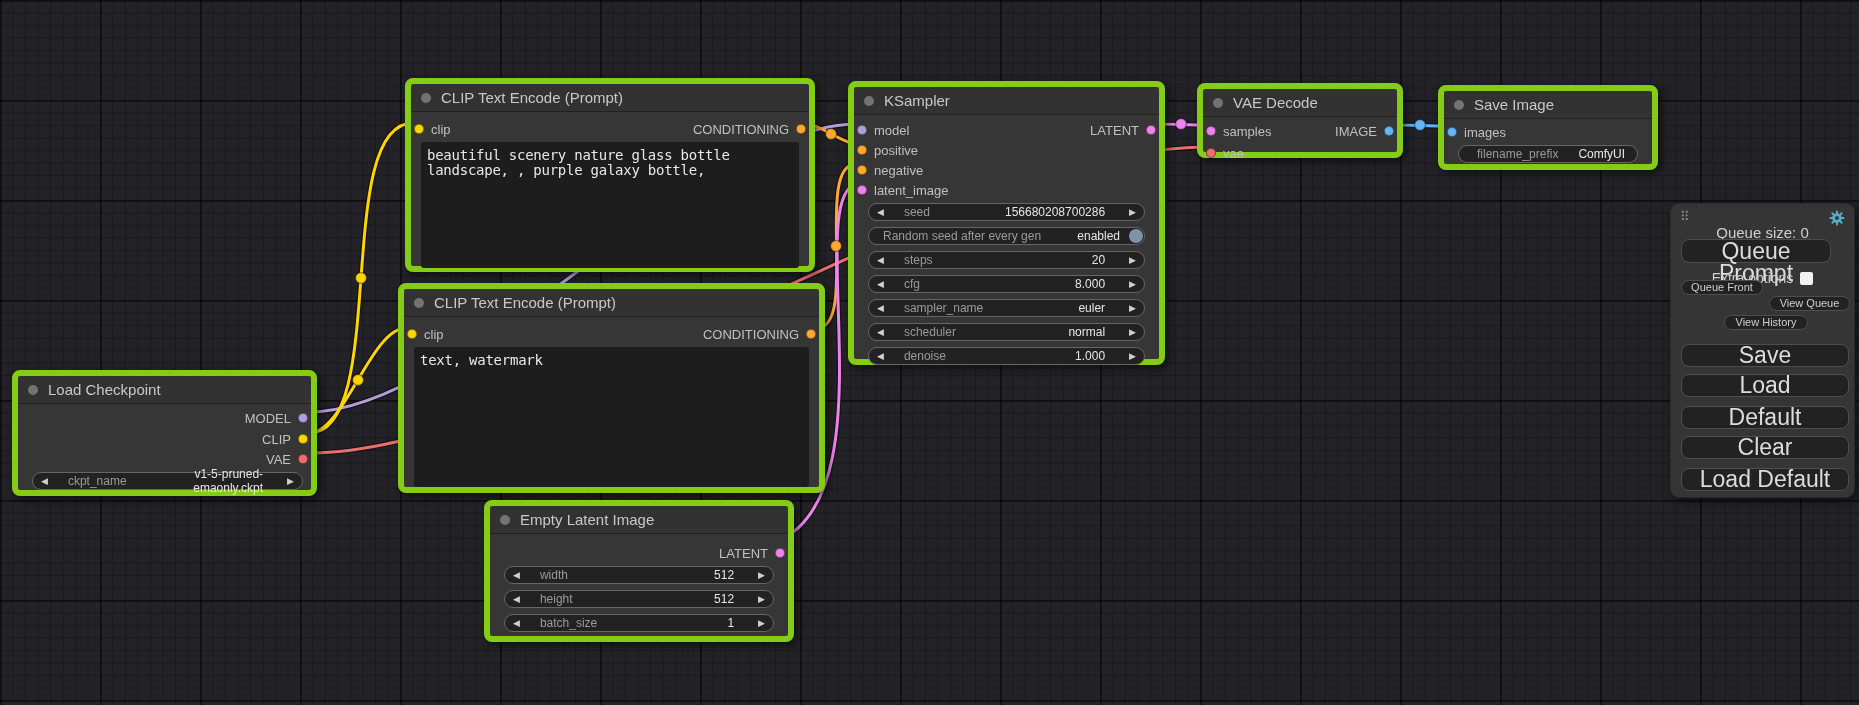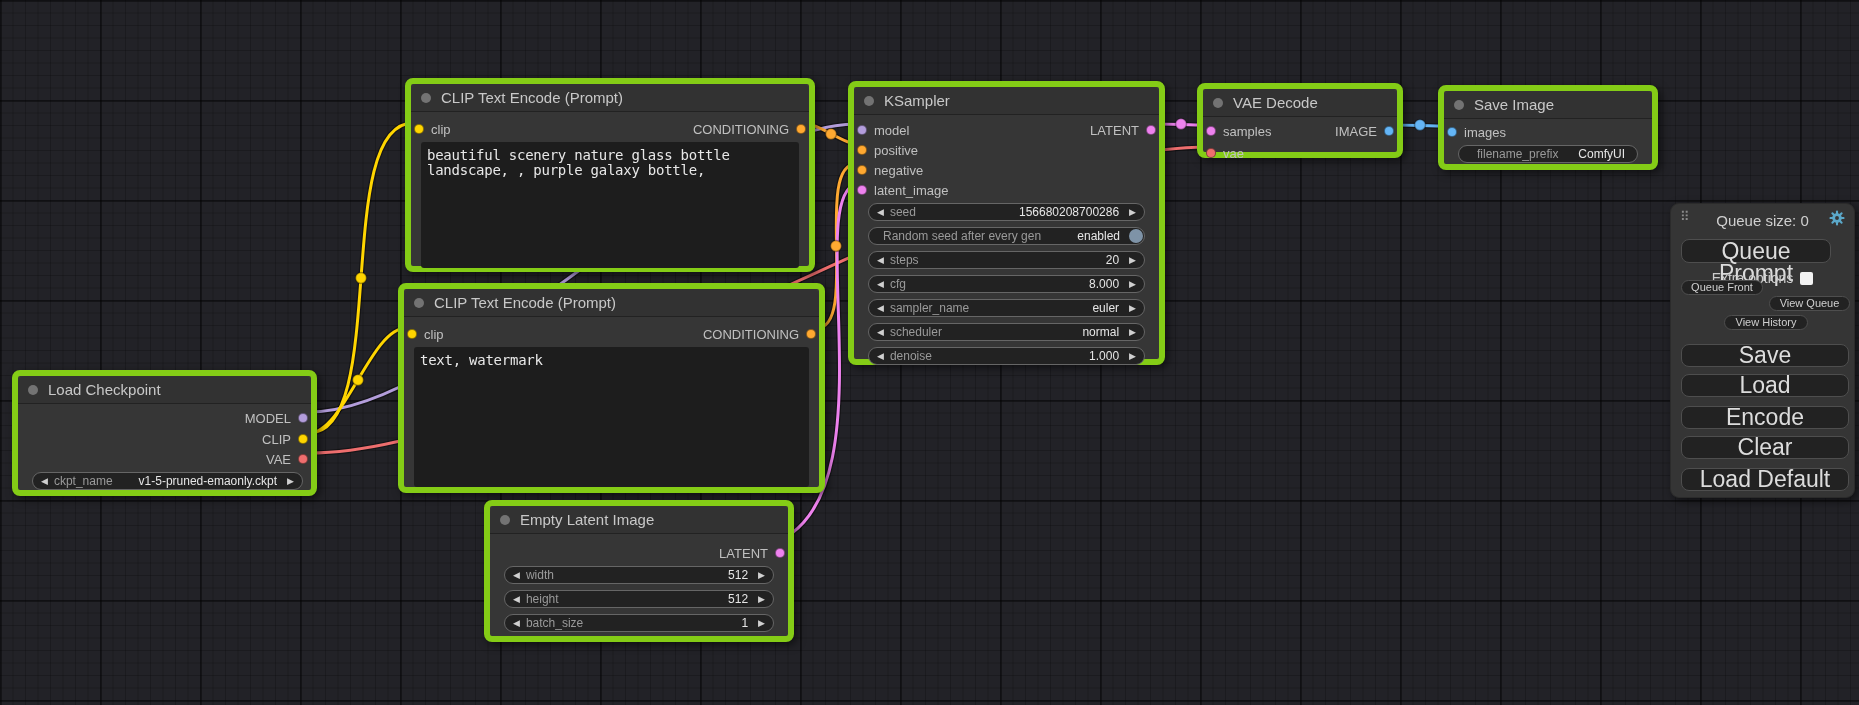--- a/index.html
+++ b/index.html
@@ -38,21 +38,21 @@
           font-size:13px; color:#c0c0c0; white-space:nowrap; }
   .slot.in  { left:3px; }
   .slot.out { right:3px; flex-direction:row-reverse; }
   .dot { width:10px; height:10px; border-radius:50%; border:1px solid rgba(0,0,0,.45); flex:0 0 10px; }
   .dot-model{background:#b39ddb} .dot-clip{background:#ffd500} .dot-vae{background:#ee6e6e}
   .dot-cond{background:#ffa931} .dot-latent{background:#ee82ee} .dot-image{background:#64b5f6}
 
   .pill {
     position:absolute; left:14px; right:14px; height:18px;
     background:#222; border:1px solid #666; border-radius:10px;
-    display:flex; align-items:center; font-size:12px; padding:0 8px; gap:6px;
+    display:flex; align-items:center; font-size:12px; padding:0 8px; gap:20px;
     color:#9a9a9a;
   }
   .pill .arr { color:#d0d0d0; font-size:9px; line-height:16px; flex:0 0 auto; }
   .pill .wlabel { color:#9a9a9a; flex:0 0 auto; }
   .pill .wvalue { color:#e6e6e6; flex:1 1 auto; text-align:right; padding-right:4px; }
   .pill .wvalue.center { text-align:right; }
   .pill .toggle-circle {
     position:absolute; right:1px; top:1px; width:14px; height:14px;
     border-radius:50%; background:#7e93a7;
   }
@@ -63,21 +63,21 @@
     font-family:"DejaVu Sans Mono", monospace; font-size:14px; letter-spacing:-0.25px;
     line-height:15px; color:#e8e8e8; white-space:pre-wrap; word-break:break-word;
   }
 
   
   #queue-panel {
     position:absolute; left:1670px; top:203px; width:185px; height:295px; z-index:3;
     background:#353535; border:1px solid #2b2b2b; border-radius:9px;
     box-shadow:3px 3px 10px rgba(0,0,0,.55);
   }
-  .qp-header { position:absolute; top:8px; left:0; right:0; height:20px;
+  .qp-header { position:absolute; top:20px; left:0; right:0; height:20px;
     text-align:center; color:#cfcfcf; font-size:15px; }
   .drag-handle { position:absolute; left:9px; top:5px; color:#8a8a8a; font-size:13px; }
   .gear { position:absolute; right:8px; top:5px; width:18px; height:18px; }
   .qbtn {
     position:absolute; background:#222; border:1px solid #4e4e4e; border-radius:8px;
     color:#dcdcdc; text-align:center; cursor:pointer;
   }
   .qbtn.big { font-size:23px; line-height:21px; height:23px; left:10px; width:168px; }
   .qbtn.small { font-size:11px; line-height:13px; height:15px; border-radius:8px; color:#cfcfcf; }
   .extra-row { position:absolute; top:66px; left:0; right:0; height:16px;
@@ -332,18 +332,18 @@
       <span>Extra options</span>
       <span class="checkbox"></span>
     </div>
 
     <div class="qbtn small" style="top:76px;left:10px;width:82px">Queue Front</div>
     <div class="qbtn small" style="top:92px;left:98px;width:81px">View Queue</div>
     <div class="qbtn small" style="top:111px;left:53px;width:84px">View History</div>
 
     <div class="qbtn big" style="top:140px">Save</div>
     <div class="qbtn big" style="top:170px">Load</div>
-    <div class="qbtn big" style="top:202px">Encode</div>
+    <div class="qbtn big" style="top:202px">Default</div>
     <div class="qbtn big" style="top:232px">Clear</div>
     <div class="qbtn big" style="top:264px">Load Default</div>
   </div>
 
 </div>
 
 </body></html>

